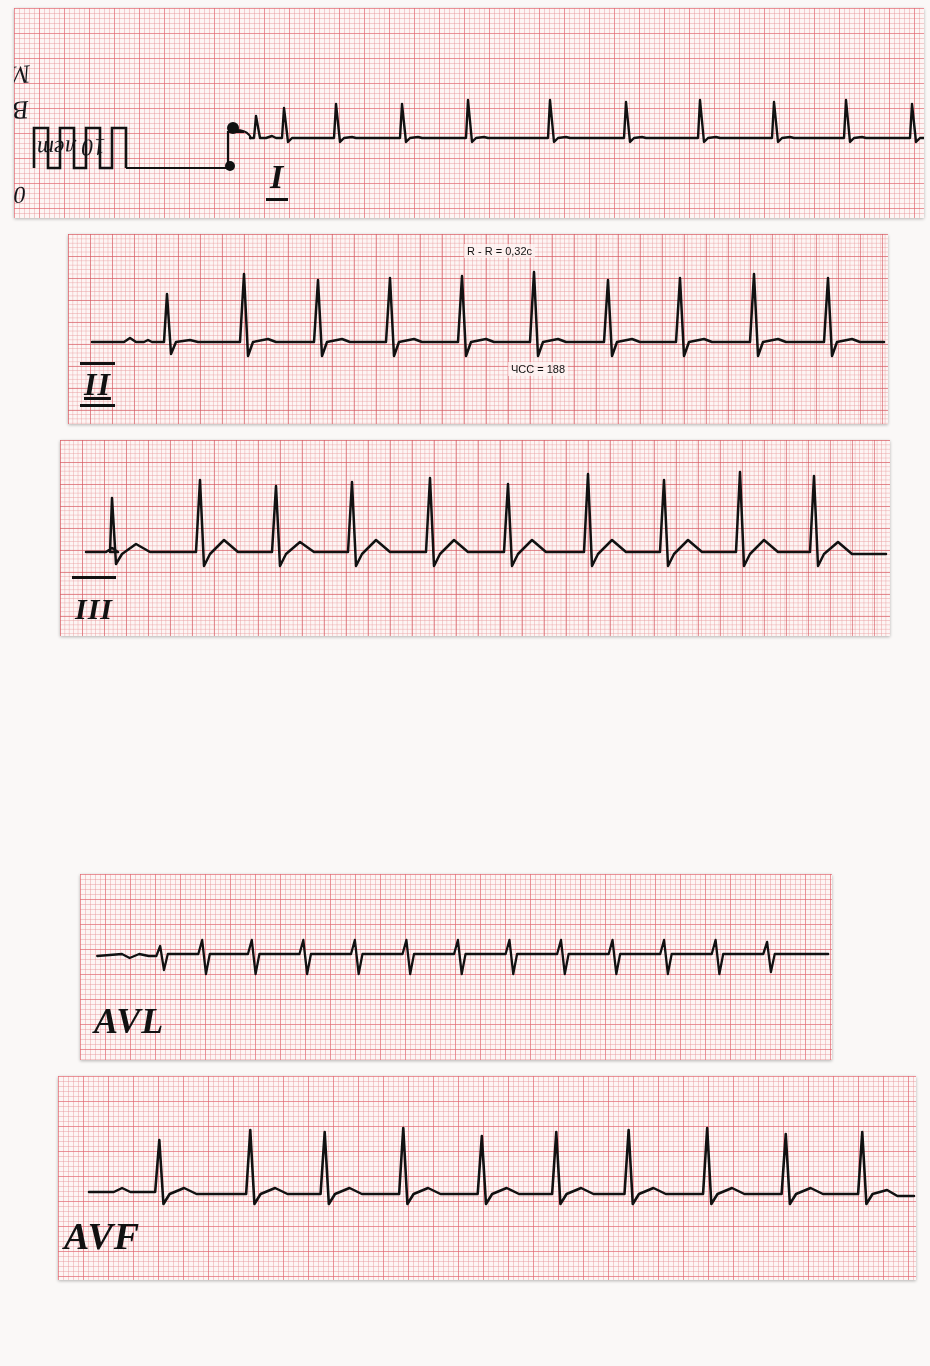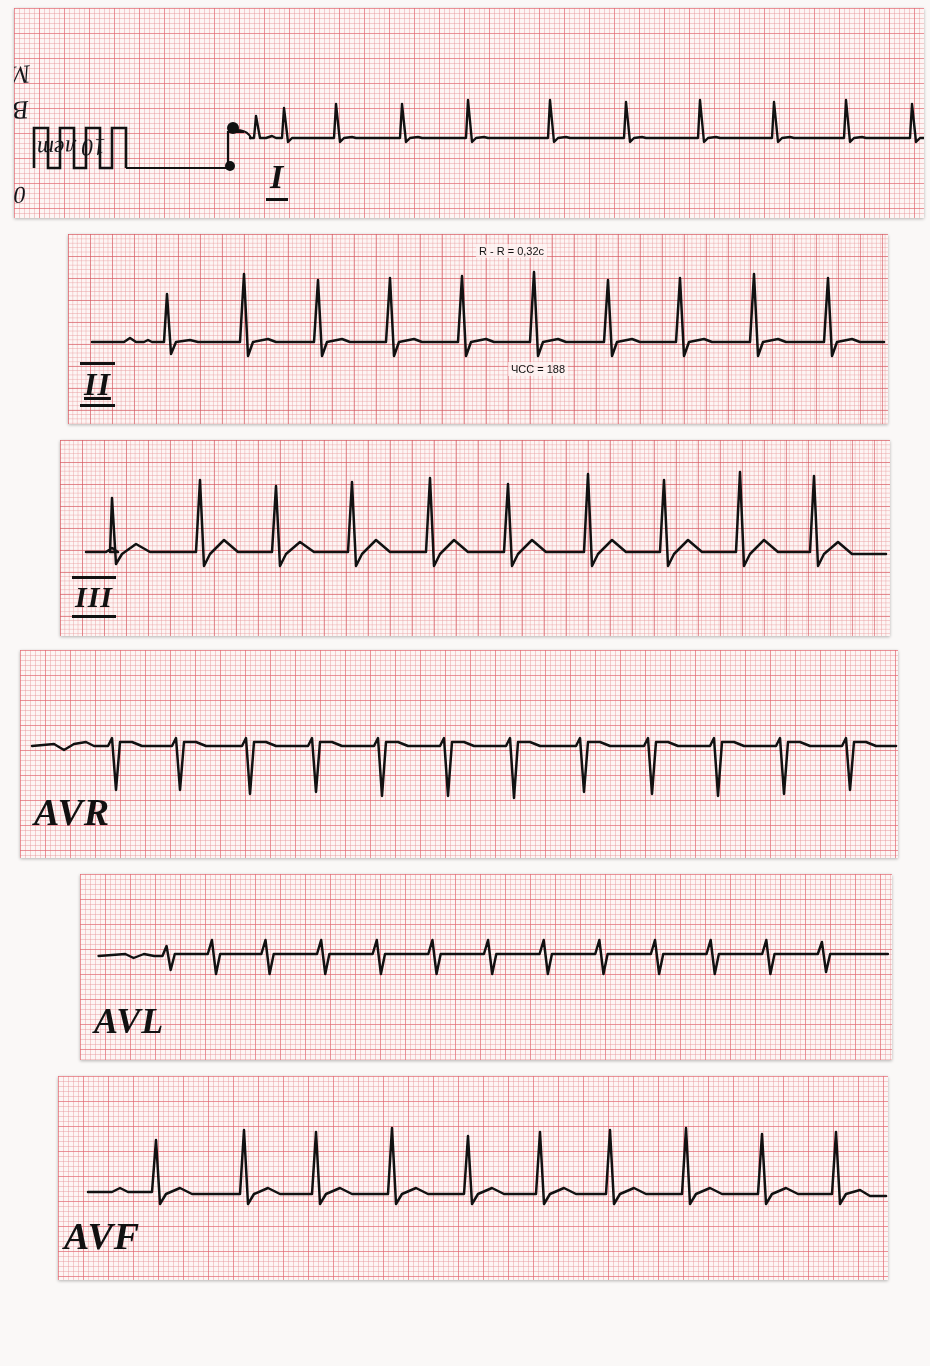--- a/index.html
+++ b/index.html
@@ -112,21 +112,21 @@
              L246,108 L250,46 L254,122 L259,108 L274,105 L282,108
              L318,108 L322,44 L326,122 L331,108 L346,105 L354,108
              L390,108 L394,42 L398,122 L403,108 L418,105 L426,108
              L462,108 L466,38 L470,122 L475,108 L490,105 L498,108
              L536,108 L540,46 L544,122 L549,108 L564,105 L572,108
              L608,108 L612,44 L616,122 L621,108 L636,105 L644,108
              L682,108 L686,40 L690,122 L695,108 L710,105 L718,108
              L756,108 L760,44 L764,122 L769,108 L784,105 L792,108 L816,108"></path>
       </svg>
     </div>
-    <div class="anno" style="left:408px;top:10px;text-align:right;">R - R = 0,32c</div>
+    <div class="anno" style="left:396px;top:10px;text-align:right;">R - R = 0,32c</div>
     <div class="anno" style="left:404px;top:128px;margin-left:36px;">ЧСС = 188</div>
     <div class="lead-label" style="left:12px;top:128px;font-size:32px;border-top:3px solid #111;border-bottom:3px solid #111;padding:1px 4px;text-decoration:underline;">II</div>
   </div>
 
   <div class="strip" style="left:60px;top:440px;width:830px;height:196px;">
     <div class="grid fine"></div>
     <div class="trace">
       <svg viewBox="0 0 830 196" preserveAspectRatio="none">
         <path fill="none" stroke="#111" stroke-width="2.5" stroke-linejoin="round" stroke-linecap="round" d="M26,112 L46,112 L52,108 L58,112 L50,112
              M50,112 L52,58 L56,124 L62,114 L76,104 L90,112
@@ -134,46 +134,25 @@
              L212,112 L216,46 L220,126 L226,114 L240,102 L254,112
              L288,112 L292,42 L296,126 L302,114 L316,100 L330,112
              L366,112 L370,38 L374,126 L380,114 L394,100 L408,112
              L444,112 L448,44 L452,126 L458,114 L472,100 L486,112
              L524,112 L528,34 L532,126 L538,114 L552,100 L566,112
              L600,112 L604,40 L608,126 L614,114 L628,100 L642,112
              L676,112 L680,32 L684,126 L690,114 L704,100 L718,112
              L750,112 L754,36 L758,126 L764,114 L778,102 L792,114 L826,114"></path>
       </svg>
     </div>
-    <div class="lead-label" style="left:12px;top:136px;font-size:30px;border-top:3px solid #111;border-bottom:3px solid #111;padding:1px 3px;text-align:center;">III</div>
+    <div class="lead-label" style="left:12px;top:136px;font-size:30px;border-top:3px solid #111;border-bottom:3px solid #111;padding:13px 3px;text-align:center;">III</div>
   </div>
 
-  <div class="strip" style="left:20px;top:650px;width:878px;height:208px;">
-    <div class="grid"></div>
-    <div class="trace">
-      <svg viewBox="0 0 878 208" preserveAspectRatio="none">
-        <path fill="none" stroke="#111" stroke-width="2.5" stroke-linejoin="round" stroke-linecap="round" d="M12,96 L34,94 L44,100 L54,94 L66,92 L74,96
-             L88,96 L92,88 L96,140 L100,92 L112,92 L122,96
-             L152,96 L156,88 L160,140 L164,92 L176,92 L186,96
-             L222,96 L226,88 L230,144 L234,92 L246,92 L256,96
-             L288,96 L292,88 L296,142 L300,92 L312,92 L322,96
-             L354,96 L358,88 L362,146 L366,92 L378,92 L388,96
-             L420,96 L424,88 L428,146 L432,92 L444,92 L454,96
-             L486,96 L490,88 L494,148 L498,92 L510,92 L520,96
-             L556,96 L560,88 L564,142 L568,92 L580,92 L590,96
-             L624,96 L628,88 L632,144 L636,92 L648,92 L658,96
-             L690,96 L694,88 L698,146 L702,92 L714,92 L724,96
-             L756,96 L760,88 L764,144 L768,92 L780,92 L790,96
-             L822,96 L826,88 L830,140 L834,92 L846,92 L856,96 L876,96"></path>
-      </svg>
-    </div>
-    <div class="lead-label" style="left:14px;top:140px;font-size:38px;">AVR</div>
-  </div>
 
-  <div class="strip" style="left:80px;top:874px;width:812px;height:186px;">
+  <div class="strip" style="left:80px;top:874px;width:752px;height:186px;">
     <div class="grid"></div>
     <div class="trace">
       <svg viewBox="0 0 788 186" preserveAspectRatio="none">
         <path fill="none" stroke="#111" stroke-width="2.4" stroke-linejoin="round" stroke-linecap="round" d="M18,82 L44,80 L52,84 L62,80 L72,82
              L80,82 L84,72 L88,96 L92,80 L100,80
              L124,80 L128,66 L132,100 L136,80 L146,80
              L176,80 L180,66 L184,100 L188,80 L198,80
              L230,80 L234,66 L238,100 L242,80 L252,80
              L284,80 L288,66 L292,100 L296,80 L306,80
              L338,80 L342,66 L346,100 L350,80 L360,80
@@ -182,21 +161,21 @@
              L500,80 L504,66 L508,100 L512,80 L522,80
              L554,80 L558,66 L562,100 L566,80 L576,80
              L608,80 L612,66 L616,100 L620,80 L630,80
              L662,80 L666,66 L670,100 L674,80 L684,80
              L716,80 L720,68 L724,98 L728,80 L738,80 L784,80"></path>
       </svg>
     </div>
     <div class="lead-label" style="left:14px;top:126px;font-size:36px;">AVL</div>
   </div>
 
-  <div class="strip" style="left:58px;top:1076px;width:830px;height:204px;">
+  <div class="strip" style="left:58px;top:1076px;width:830px;height:204px;padding-left:28px;">
     <div class="grid"></div>
     <div class="trace">
       <svg viewBox="0 0 830 204" preserveAspectRatio="none">
         <path fill="none" stroke="#111" stroke-width="2.5" stroke-linejoin="round" stroke-linecap="round" d="M30,116 L54,116 L62,112 L70,116 L80,116
              L94,116 L98,64 L102,128 L108,118 L122,112 L134,118
              L182,118 L186,54 L190,128 L196,118 L210,112 L222,118
              L254,118 L258,56 L262,128 L268,118 L282,112 L294,118
              L330,118 L334,52 L338,128 L344,118 L358,112 L370,118
              L406,118 L410,60 L414,128 L420,118 L434,112 L446,118
              L478,118 L482,56 L486,128 L492,118 L506,112 L518,118

